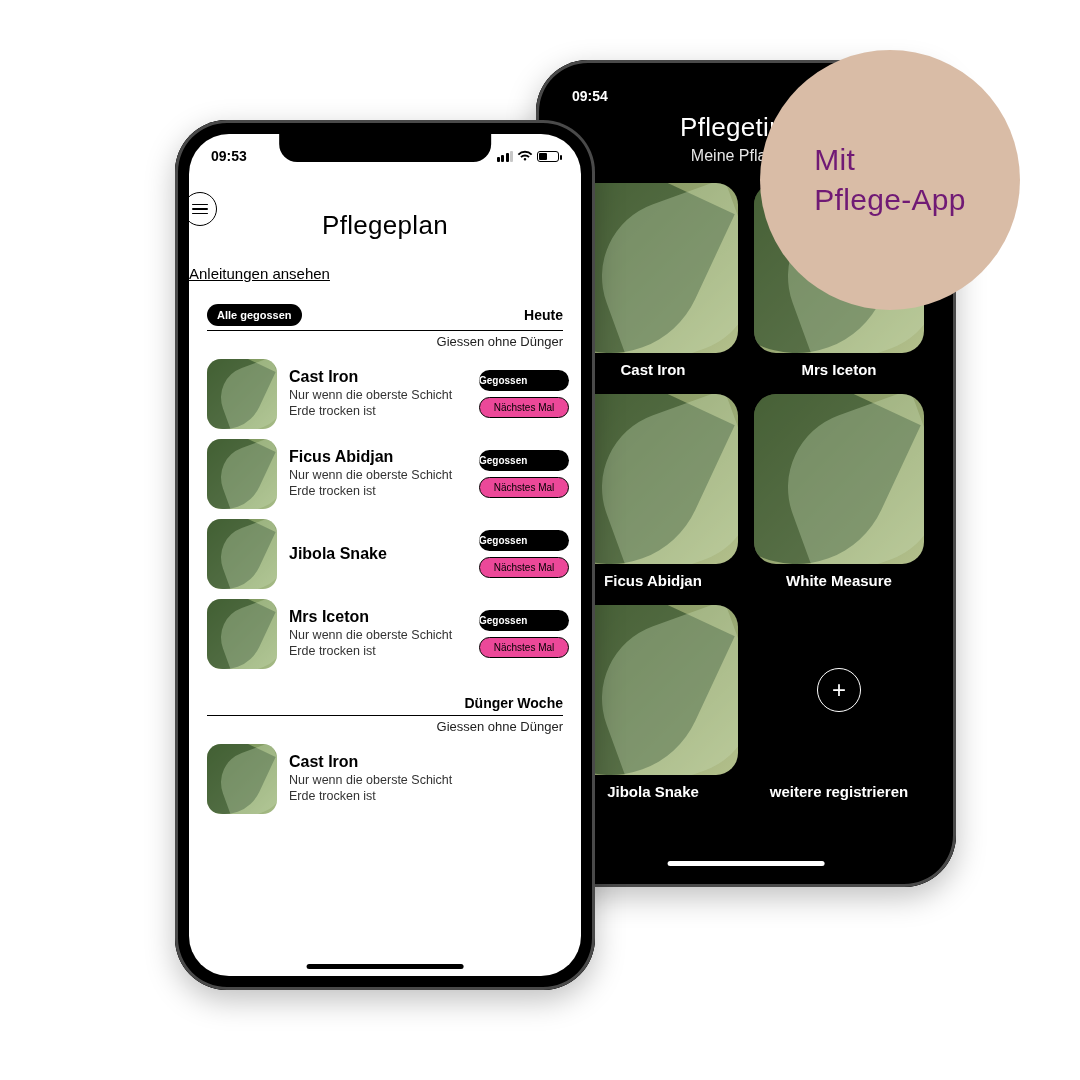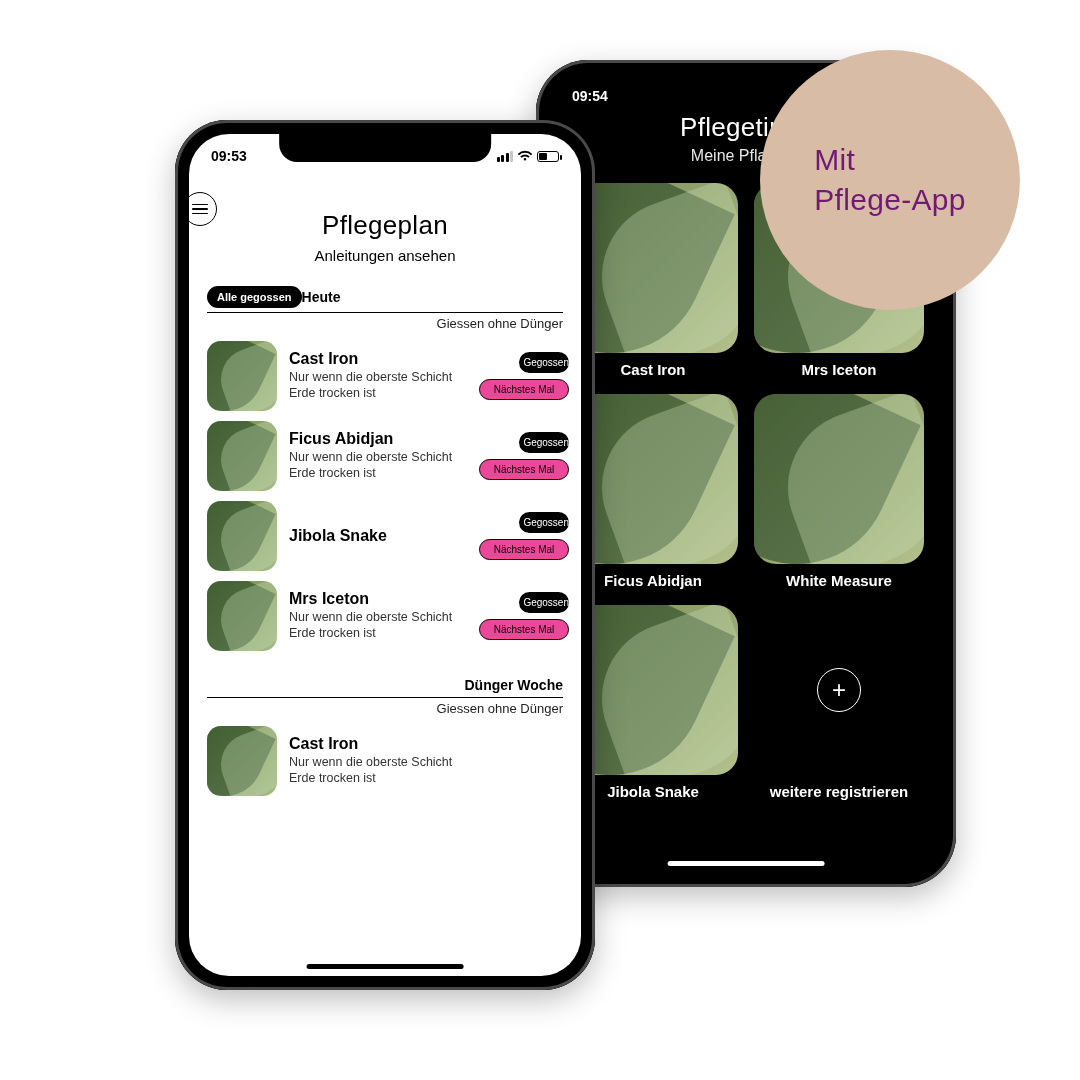--- a/index.html
+++ b/index.html
@@ -82,44 +82,44 @@
 
   .menu-btn {
     position:absolute; left:-6px; top:58px;
     width:34px;height:34px;border:1.5px solid #000;border-radius:50%;
     display:flex;flex-direction:column;justify-content:center;align-items:center;gap:3px;
     background:#fff;
   }
   .menu-btn span{width:16px;height:1.5px;background:#000;border-radius:1px;}
 
   .p1-title{ text-align:center; font-size:26px; font-weight:400; margin-top:42px; letter-spacing:.3px;}
-  .p1-link { text-align:center; font-size:15px; margin-top:6px; font-weight:400;}
+  .p1-link { font-size:15px; text-decoration:underline; margin-top:24px; font-weight:400;}
 
   .section-head { margin: 22px 18px 0 18px; }
-  .sh-row { display:flex; align-items:center;}
+  .sh-row { display:flex; justify-content:space-between; align-items:center;}
   .pill {
     font-size:11px; font-weight:600; color:#fff; background:#000;
     padding:5px 10px; border-radius:999px;
   }
   .sh-title{ font-size:14px; font-weight:600;}
   .divider{ height:1px;background:#000;margin:4px 0 3px 0;}
   .sh-sub{ text-align:right; font-size:13px; font-weight:400; color:#222;}
 
   .list { margin: 10px 12px 0 18px; display:flex; flex-direction:column; gap:10px;}
   .row { display:flex; align-items:center; gap:12px;}
   .row .thumb{
     flex:0 0 70px; width:70px;height:70px;border-radius:14px;
     background: linear-gradient(135deg,#6f8b4f,#a6bb86);
     position:relative; overflow:hidden;
   }
   .row .txt{flex:1 1 auto; min-width:0;}
   .row .name{font-size:16px; font-weight:600;}
   .row .desc{font-size:12.5px; font-weight:300; line-height:1.25; color:#333; margin-top:2px;}
   .row .btns{flex:0 0 90px; display:flex; flex-direction:column; gap:6px; align-items:stretch;}
-  .btn-dark{font-size:10px;font-weight:400;color:#fff;background:#000;border-radius:999px;padding:5px 0;text-align:right;margin-left:40px;}
+  .btn-dark{font-size:10px;font-weight:700;color:#fff;background:#000;border-radius:999px;padding:5px 0;text-align:left;}
   .btn-light{font-size:10px;font-weight:500;color:#000;background:#ec4899;border:1px solid #000;border-radius:999px;padding:4px 0;text-align:center;}
 
   
   .g1{background:linear-gradient(135deg,#3f6d3a 0%, #96b278 50%, #e6e1cc 100%);}
   .g2{background:linear-gradient(135deg,#5b3a2a 0%, #8a5d3b 40%, #c2a36b 100%);}
   .g3{background:linear-gradient(135deg,#2f5e36 0%, #6fa35a 50%, #cfe0b3 100%);}
   .g4{background:linear-gradient(135deg,#6b7f2c 0%, #b8bb4a 50%, #e9e3c1 100%);}
   .g5{background:linear-gradient(135deg,#2f4a33 0%, #6b8f5c 50%, #e9e6d8 100%);}
   .leaf::before,.leaf::after{
     content:"";position:absolute;border-radius:50% 0;

